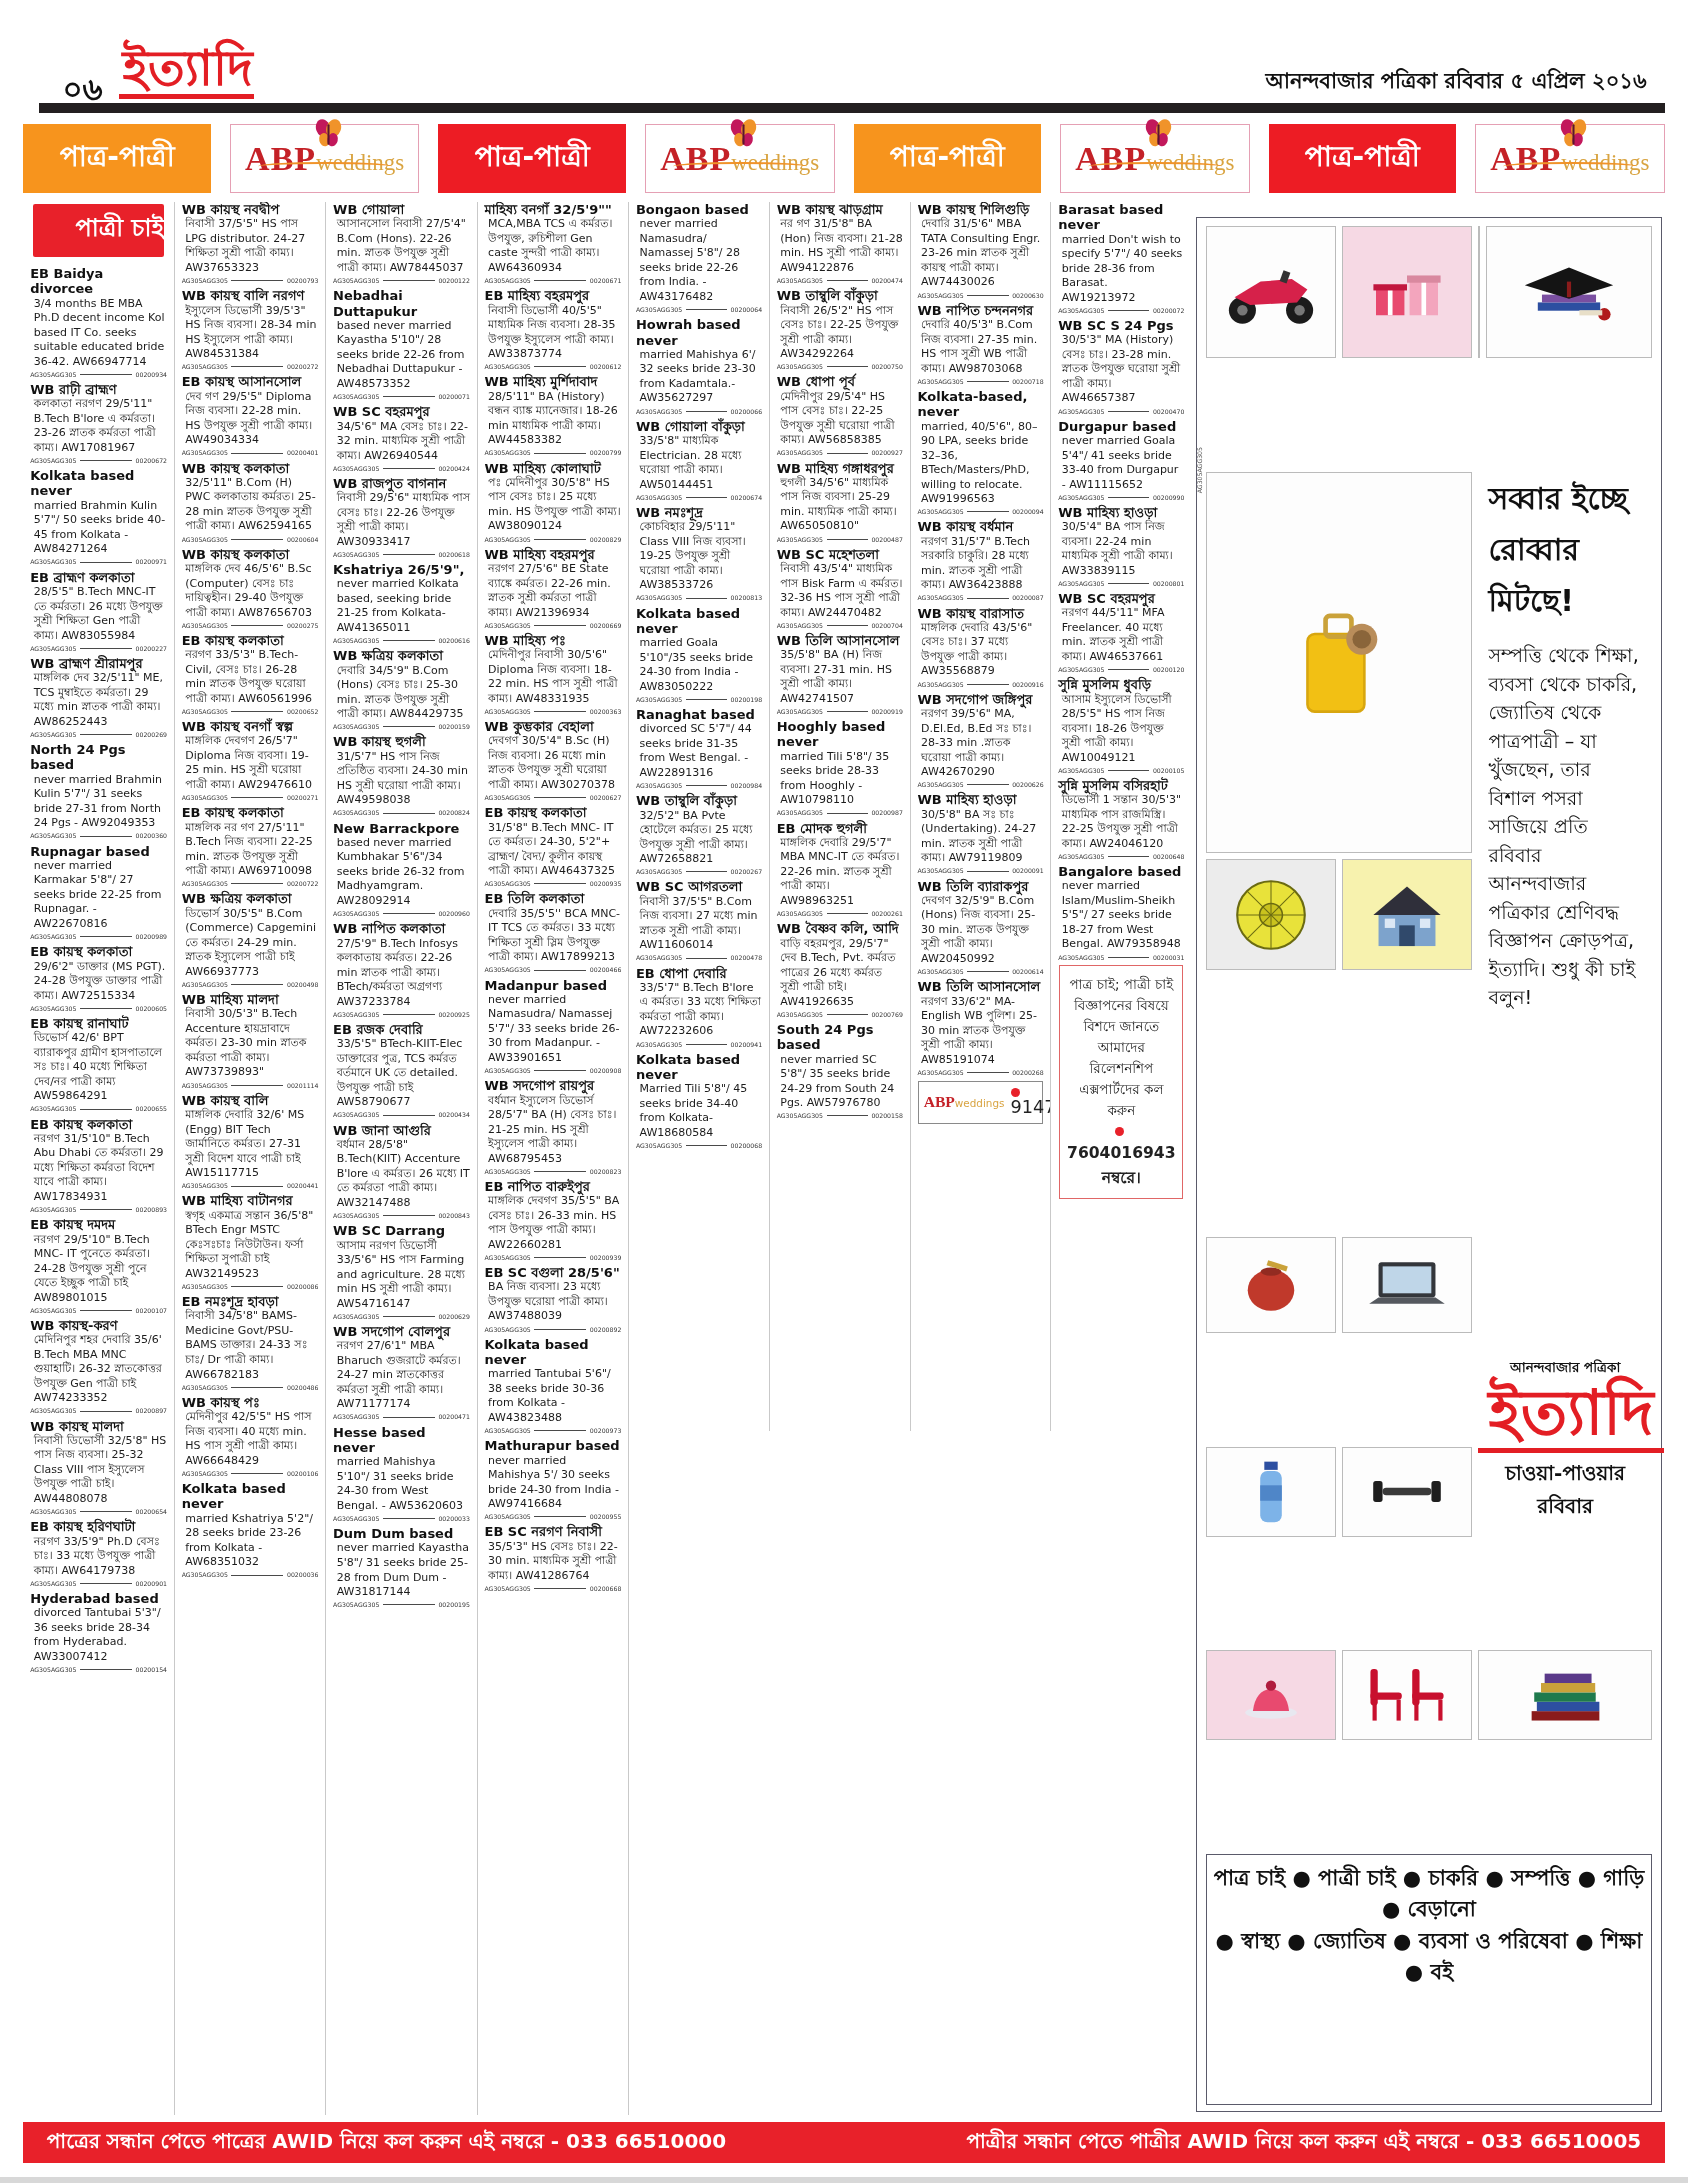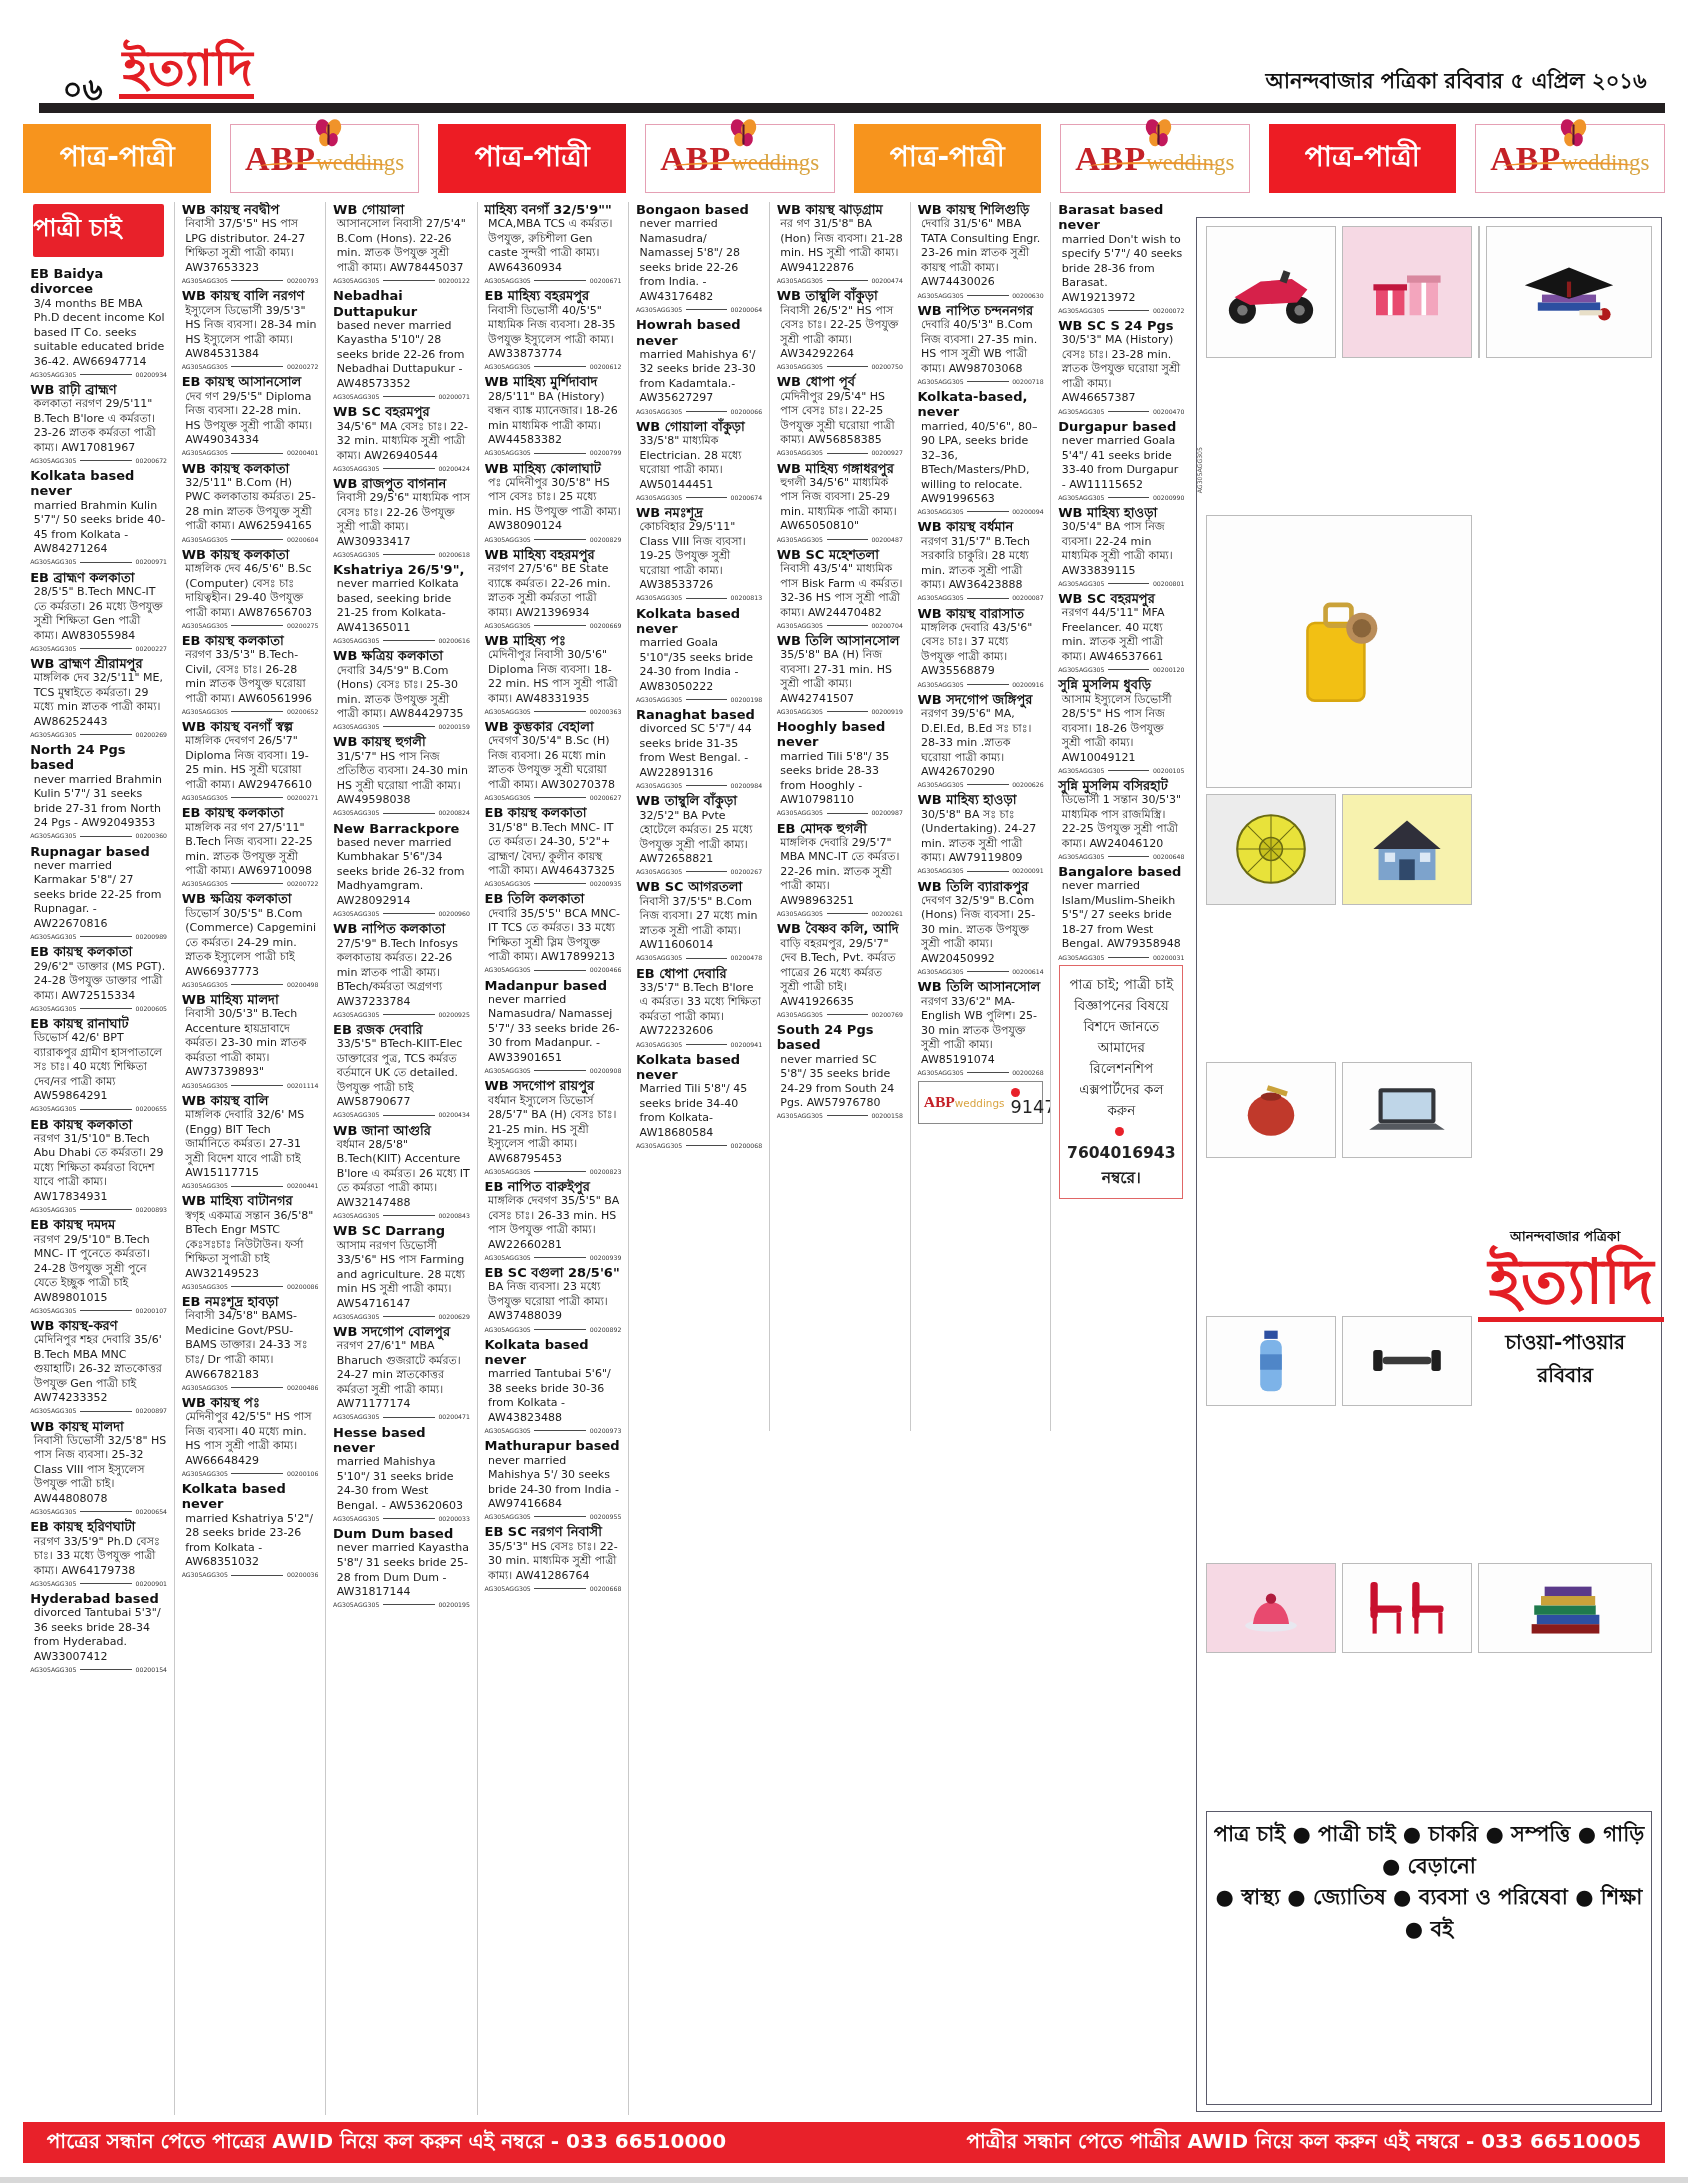--- a/index.html
+++ b/index.html
@@ -25,21 +25,21 @@
   .butterfly{position:absolute;top:-24px;left:50%;margin-left:-10.4px;}
   .swoosh{position:absolute;left:8%;right:8%;top:20px;height:7.3px;border-top:2.6px solid #f0932a;border-radius:50%;}
   
   .content{position:absolute;top:202px;left:23.4px;right:23.4px;bottom:62px;display:flex;}
   .col{flex:1;padding:0 6.8px;overflow:hidden;border-left:0.5px solid #c9c9c9;}
   .col.first{border-left:none;}
   .right-wrap{flex:4;display:flex;flex-direction:row;border-left:0.5px solid #c9c9c9;}
   .cols-row{display:flex;height:1229px;overflow:hidden;}
   .cols-row .col{border-left:0.5px solid #c9c9c9;}
   .cols-row .col.first-of-row{border-left:none;}
-  .section-box{background:#e8212a;color:#fff;font-weight:bold;font-size:24px;text-align:left;
+  .section-box{background:#e8212a;color:#fff;font-weight:bold;font-size:24px;text-align:right;
                padding:5.2px 0 7.3px;margin:2.1px 3.1px 9.4px;border-radius:2.1px;}
   .ad{margin-bottom:4.2px;}
   .ad-title{font-weight:bold;font-size:13px;line-height:1.18;color:#111;}
   .ad-body{font-size:11px;line-height:1.32;padding-left:3.6px;color:#1c1c1c;}
   .ad-foot{display:flex;align-items:center;font-size:6.2px;color:#333;margin-top:1.6px;}
   .ad-foot .dash{flex:1;border-bottom:1px solid #4a4a4a;margin:0 3.6px;height:0.5px;}
   
   .abp-box{border:1px solid #8a8a8a;margin:5.2px 1px;padding:5.2px 4.2px;display:flex;align-items:center;gap:6.2px;}
   .abp-box .mini-abp{font-family:"Liberation Serif","DejaVu Serif",serif;font-weight:bold;color:#c42127;font-size:15.6px;line-height:1;}
   .abp-box .mini-w{color:#d9a441;font-size:10.4px;}
@@ -1196,20 +1196,24 @@
         <div class="tile t-books">
           <svg width="99" height="68" viewBox="0 0 190 130">
             <rect x="30" y="96" width="130" height="18" fill="#8a1b1b"></rect>
             <rect x="40" y="78" width="120" height="18" fill="#2d4fa1"></rect>
             <rect x="35" y="60" width="118" height="18" fill="#1f7a4d"></rect>
             <rect x="48" y="42" width="104" height="18" fill="#caa23a"></rect>
             <rect x="55" y="24" width="90" height="18" fill="#5b3a8a"></rect>
           </svg>
         </div>
 
+        <div class="promo-text">
+          <div class="promo-head">সব্বার ইচ্ছে রোব্বার মিটছে!</div>
+          <div class="promo-body">সম্পত্তি থেকে শিক্ষা, ব্যবসা থেকে চাকরি, জ্যোতিষ থেকে পাত্রপাত্রী – যা খুঁজছেন, তার বিশাল পসরা সাজিয়ে প্রতি রবিবার আনন্দবাজার পত্রিকার শ্রেণিবদ্ধ বিজ্ঞাপন ক্রোড়পত্র, ইত্যাদি। শুধু কী চাই বলুন!</div>
+        </div>
 
         <div class="promo-logo">
           <div class="small">আনন্দবাজার পত্রিকা</div>
           <div class="big">ইত্যাদি</div>
           <div class="sub">চাওয়া-পাওয়ার রবিবার</div>
         </div>
 
         <div class="cats">
           <div>পাত্র চাই ● পাত্রী চাই ● চাকরি ● সম্পত্তি ● গাড়ি ● বেড়ানো</div>
           <div>● স্বাস্থ্য ● জ্যোতিষ ● ব্যবসা ও পরিষেবা ● শিক্ষা ● বই</div>

